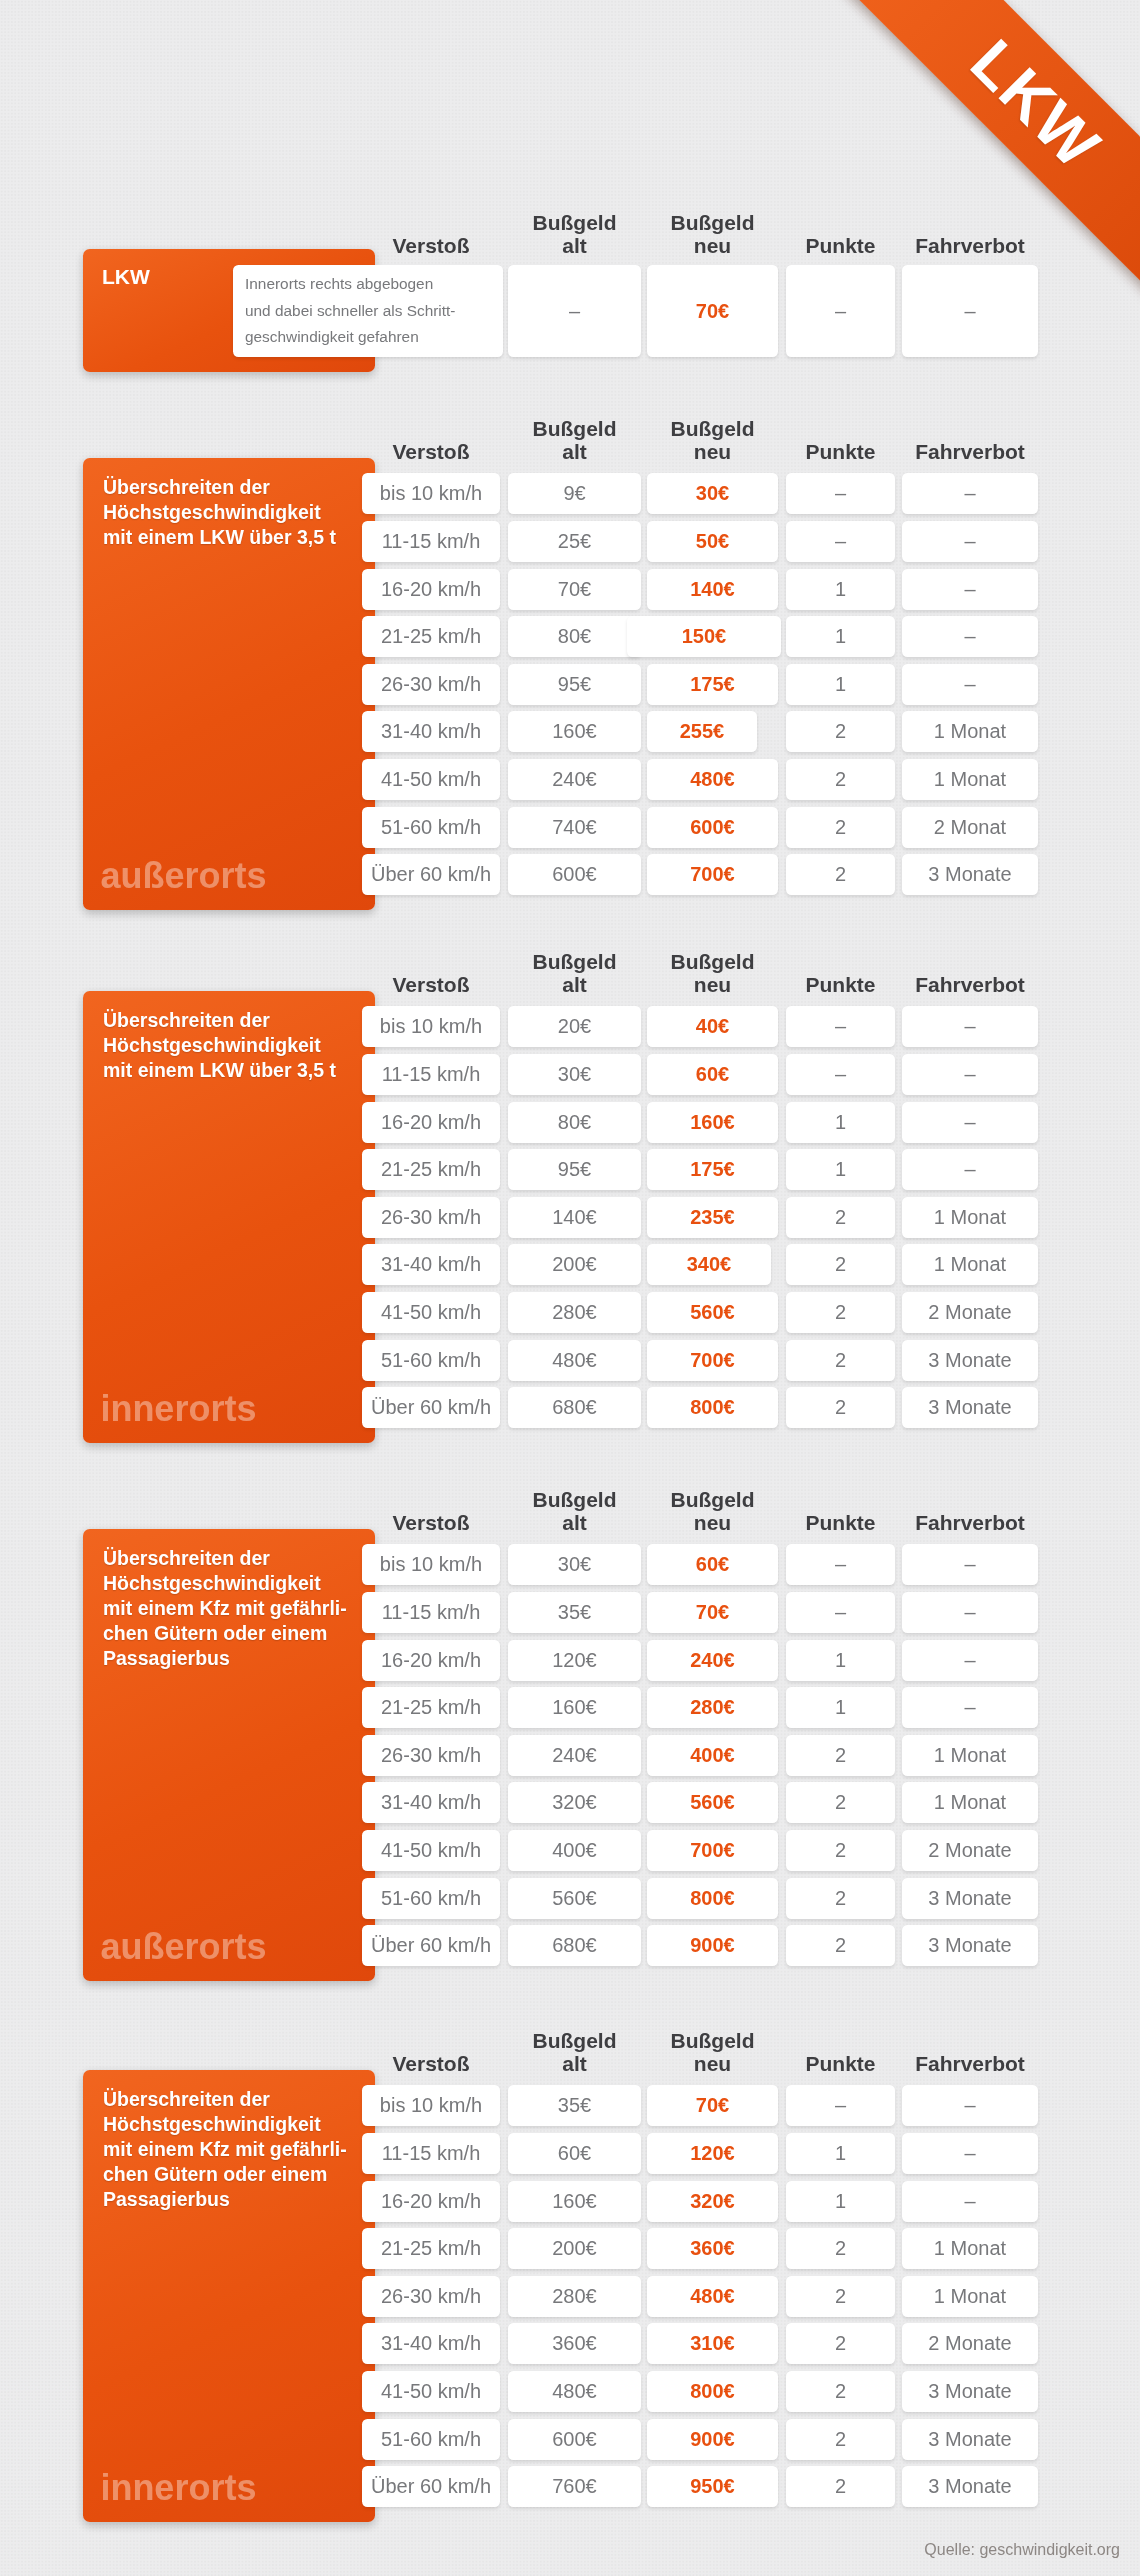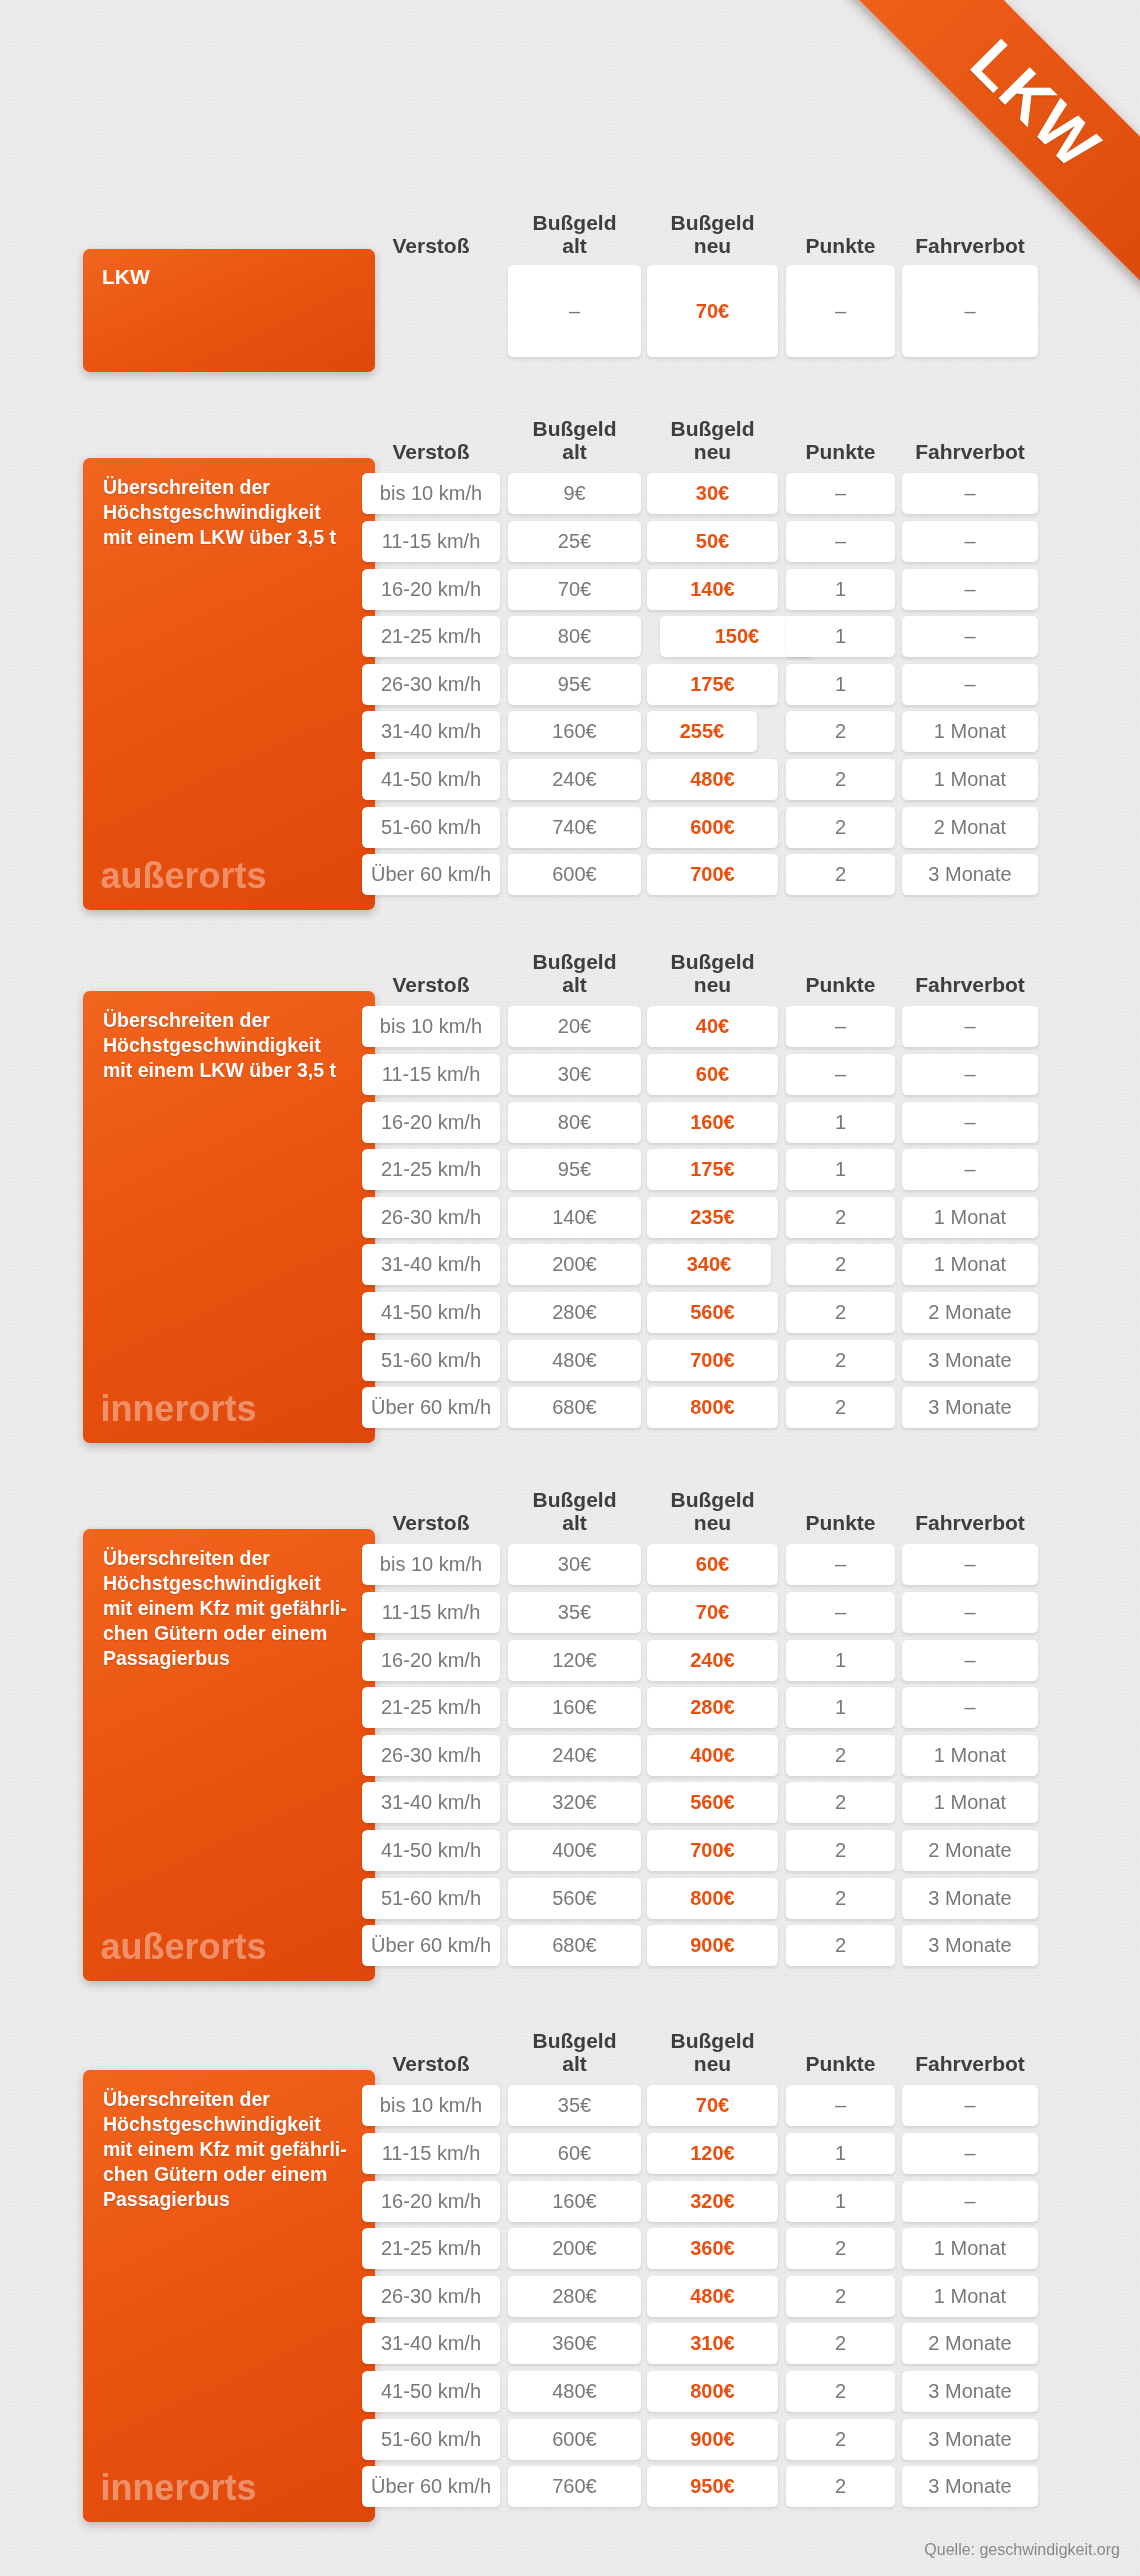--- a/index.html
+++ b/index.html
@@ -111,20 +111,23 @@
             <div>Punkte</div>
           </div>
           <div class="col-h" style="left: 902px; width: 136px;">
             <div>Fahrverbot</div>
           </div>
         </div>
         <div class="side-box" style="top: 34px; height: 123px;">
           <div class="side-title">LKW</div>
         </div>
         <div class="row" style="top: 50px; height: 92px;">
+          <div class="cell c-verstoss wide" style="left: 233px; width: 270px;">Innerorts rechts abgebogen
+und dabei schneller als Schritt-
+geschwindigkeit gefahren</div>
           <div class="cell c-bussgeld_alt" style="left: 508px; width: 133px;">–</div>
           <div class="cell c-bussgeld_neu" style="left: 647px; width: 131px;">70€</div>
           <div class="cell c-punkte" style="left: 786px; width: 109px;">–</div>
           <div class="cell c-fahrverbot" style="left: 902px; width: 136px;">–</div>
         </div>
       </section>
       <section class="table-block" style="top: 421px; height: 504px;">
         <div class="col-headers">
           <div class="col-h" style="left: 362px; width: 138px;">
             <div>Verstoß</div>
@@ -167,21 +170,21 @@
         <div class="row" style="top: 148px; height: 41px;">
           <div class="cell c-verstoss" style="left: 362px; width: 138px;">16-20 km/h</div>
           <div class="cell c-bussgeld_alt" style="left: 508px; width: 133px;">70€</div>
           <div class="cell c-bussgeld_neu" style="left: 647px; width: 131px;">140€</div>
           <div class="cell c-punkte" style="left: 786px; width: 109px;">1</div>
           <div class="cell c-fahrverbot" style="left: 902px; width: 136px;">–</div>
         </div>
         <div class="row" style="top: 195px; height: 41px;">
           <div class="cell c-verstoss" style="left: 362px; width: 138px;">21-25 km/h</div>
           <div class="cell c-bussgeld_alt" style="left: 508px; width: 133px;">80€</div>
-          <div class="cell c-bussgeld_neu" style="left: 660px; width: 154px; text-align: center;">150€</div>
+          <div class="cell c-bussgeld_neu" style="left: 627px; width: 154px; text-align: center;">150€</div>
           <div class="cell c-punkte" style="left: 786px; width: 109px;">1</div>
           <div class="cell c-fahrverbot" style="left: 902px; width: 136px;">–</div>
         </div>
         <div class="row" style="top: 243px; height: 41px;">
           <div class="cell c-verstoss" style="left: 362px; width: 138px;">26-30 km/h</div>
           <div class="cell c-bussgeld_alt" style="left: 508px; width: 133px;">95€</div>
           <div class="cell c-bussgeld_neu" style="left: 647px; width: 131px;">175€</div>
           <div class="cell c-punkte" style="left: 786px; width: 109px;">1</div>
           <div class="cell c-fahrverbot" style="left: 902px; width: 136px;">–</div>
         </div>

